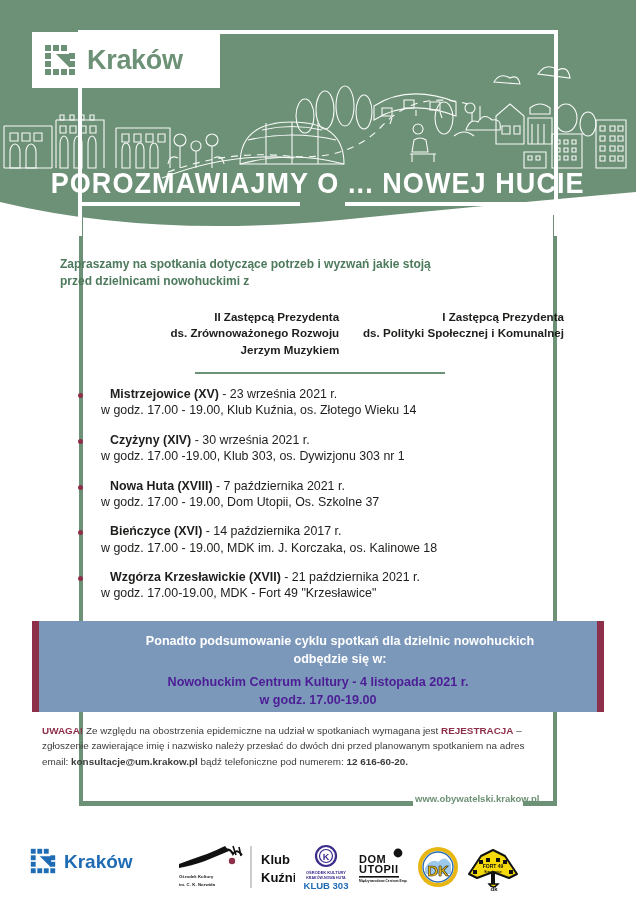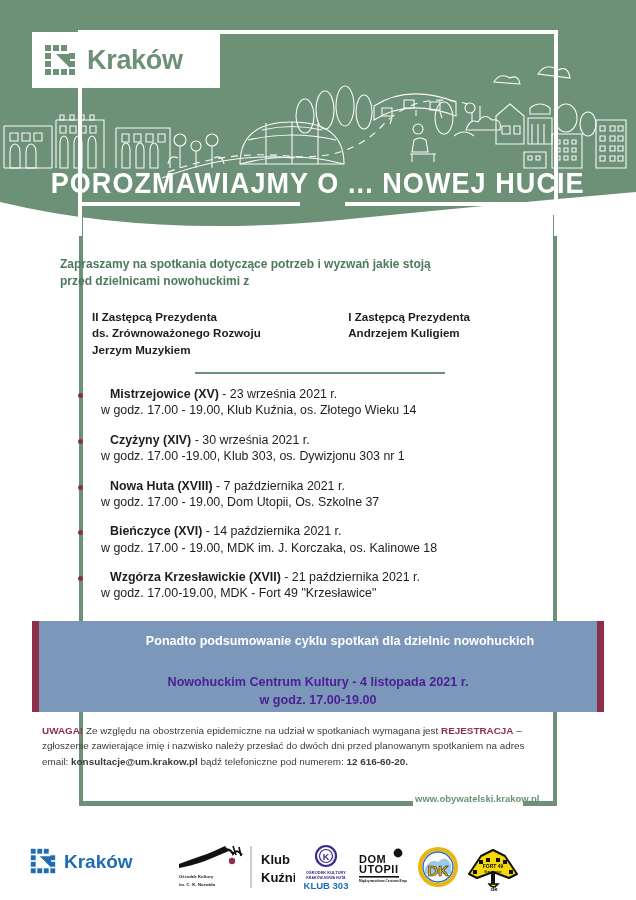--- a/index.html
+++ b/index.html
@@ -126,21 +126,21 @@
     width: 510px;
     color: #4d7a5c;
     font-size: 12px; font-weight: 700;
     line-height: 1.45;
   }
   .officials {
     position: absolute; left: 92px; top: 309px;
     width: 472px;
     display: flex;
   }
-  .off-col { font-size: 11.6px; color: #1d1d1b; line-height: 1.42; font-weight: 600; }
+  .off-col { font-size: 11.6px; color: #1d1d1b; line-height: 1.42; font-weight: 600; text-align: right; }
   .off-col.left { width: 252px; }
   .off-col.right { width: 220px; margin-left: 9px; }
 
   .divider {
     position: absolute; left: 195px; top: 372px;
     width: 250px; height: 2px; background: #6d9176;
   }
 
   
   .events {
@@ -332,21 +332,21 @@
   </div>
 
   <div class="officials">
     <div class="off-col left">
       <div>II Zastępcą Prezydenta</div>
       <div>ds. Zrównoważonego Rozwoju</div>
       <div>Jerzym Muzykiem</div>
     </div>
     <div class="off-col right">
       <div>I Zastępcą Prezydenta</div>
-      <div>Andrzejem Kuligiem</div>
+      <div>ds. Polityki Społecznej i Komunalnej</div>
     </div>
   </div>
 
   <div class="divider"></div>
 
   <div class="events">
     <div class="event">
       <span class="dot"></span>
       <div class="l1"><b>Mistrzejowice (XV)</b><span> - 23 września 2021 r.</span></div>
       <div class="l2">w godz. 17.00 - 19.00, Klub Kuźnia, os. Złotego Wieku 14</div>
@@ -356,35 +356,36 @@
       <div class="l1"><b>Czyżyny (XIV)</b><span> - 30 września 2021 r.</span></div>
       <div class="l2">w godz. 17.00 -19.00, Klub 303, os. Dywizjonu 303 nr 1</div>
     </div>
     <div class="event">
       <span class="dot"></span>
       <div class="l1"><b>Nowa Huta (XVIII)</b><span> - 7 października 2021 r.</span></div>
       <div class="l2">w godz. 17.00 - 19.00, Dom Utopii, Os. Szkolne 37</div>
     </div>
     <div class="event">
       <span class="dot"></span>
-      <div class="l1"><b>Bieńczyce (XVI)</b><span> - 14 października 2021 r.</span></div>
+      <div class="l1"><b>Bieńczyce (XVI)</b><span> - 14 października 2017 r.</span></div>
       <div class="l2">w godz. 17.00 - 19.00, MDK im. J. Korczaka, os. Kalinowe 18</div>
     </div>
     <div class="event">
       <span class="dot"></span>
       <div class="l1"><b>Wzgórza Krzesławickie (XVII)</b><span> - 21 października 2021 r.</span></div>
       <div class="l2">w godz. 17.00-19.00, MDK - Fort 49 "Krzesławice"</div>
     </div>
   </div>
 
   <div class="blue-panel">
     <div class="edge-l"></div>
     <div class="edge-r"></div>
     <div class="bp-line1">
       <div>Ponadto podsumowanie cyklu spotkań  dla dzielnic nowohuckich</div>
+      <div>odbędzie się w:</div>
     </div>
     <div class="bp-line3">
       <div>Nowohuckim Centrum Kultury - 4 listopada 2021 r.</div>
       <div>w godz. 17.00-19.00</div>
     </div>
   </div>
 
   <div class="warn">
     <b>UWAGA!</b><span class="dark"> Ze względu na obostrzenia epidemiczne na udział w spotkaniach wymagana jest </span><b>REJESTRACJA</b><span class="dark"> – zgłoszenie zawierające imię i nazwisko należy przesłać do dwóch dni przed planowanym spotkaniem na adres email: </span><b class="dark">konsultacje@um.krakow.pl</b><span class="dark"> bądź telefoniczne pod numerem: </span><b class="dark">12 616-60-20.</b>
   </div>

